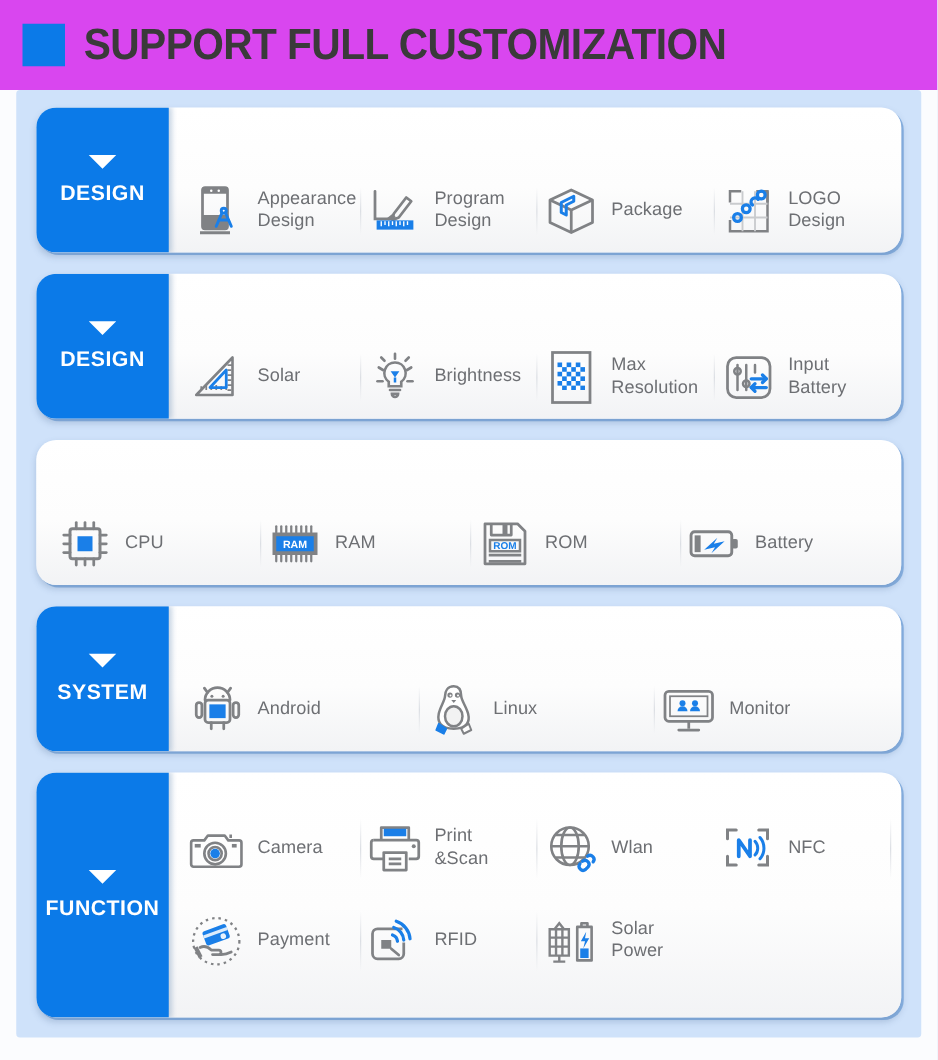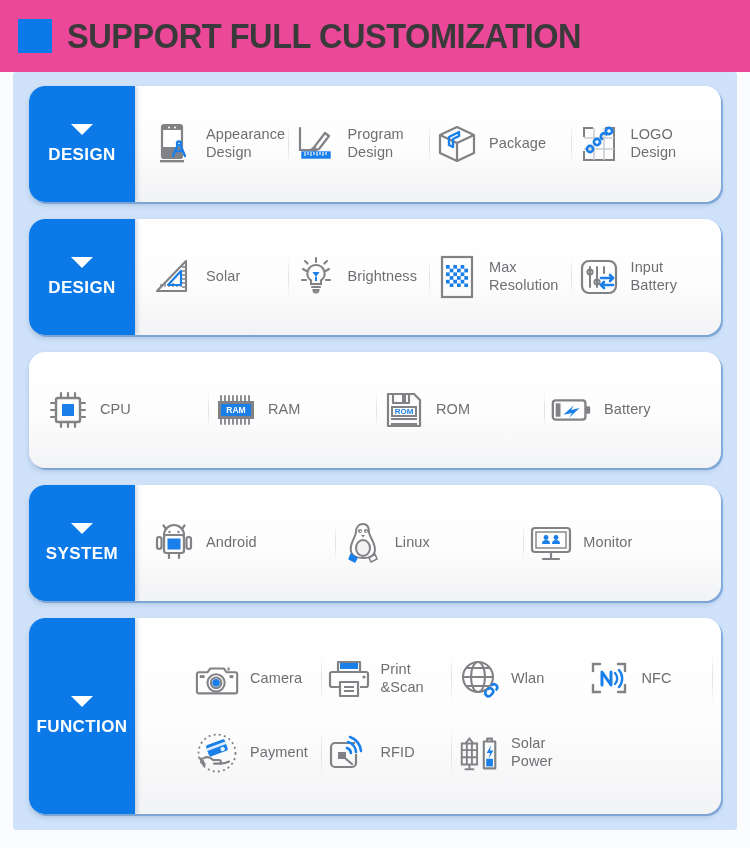--- a/index.html
+++ b/index.html
@@ -11,21 +11,21 @@
     font-family: "Liberation Sans", sans-serif;
     overflow: hidden;
   }
 
   
   .title-bar {
     height: 72px;
     display: flex;
     align-items: center;
     padding-left: 18px;
-    background: #ec4899;
+    background: #d946ef;
   }
   .title-accent {
     width: 34px;
     height: 34px;
     background: #0b7ae8;
     margin-right: 15px;
     flex: 0 0 auto;
   }
   .title-text {
     font-size: 35px;
@@ -99,24 +99,24 @@
     line-height: 1.12;
     text-align: center;
     white-space: pre-line;
   }
 
   
   .items {
     flex: 1;
     display: flex;
     flex-wrap: wrap;
-    align-items: center;
+    align-items: flex-end;
     padding: 4px 8px 4px 12px;
   }
-  .row.tall .items { align-content: center; margin-left: 44px; }
+  .row.tall .items { align-content: center; }
 
   .item {
     display: flex;
     align-items: center;
     gap: 9px;
     flex: 1 1 0;
     min-width: 0;
     padding: 6px 4px;
     position: relative;
   }

